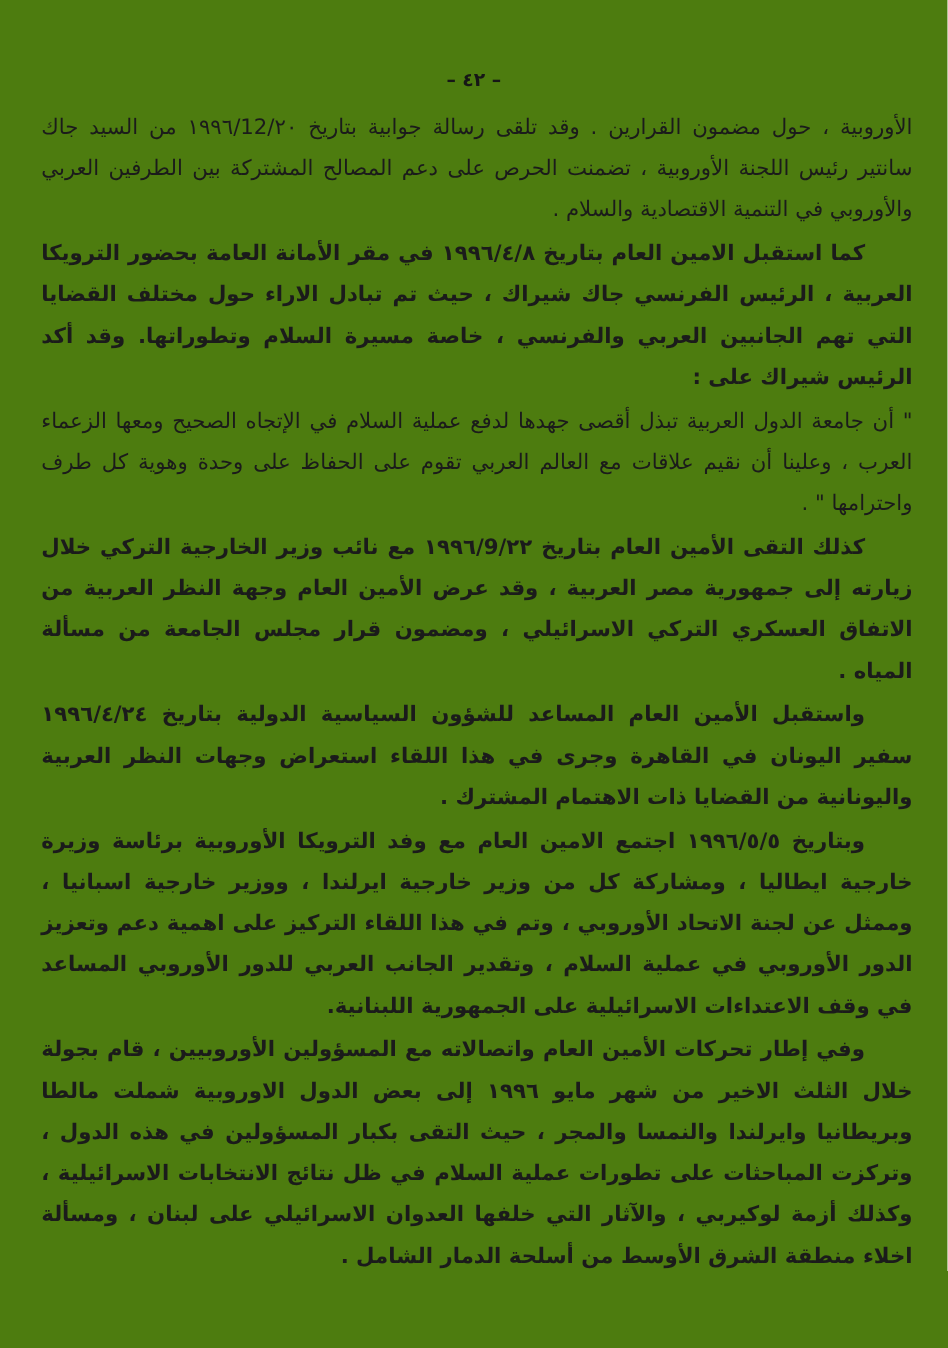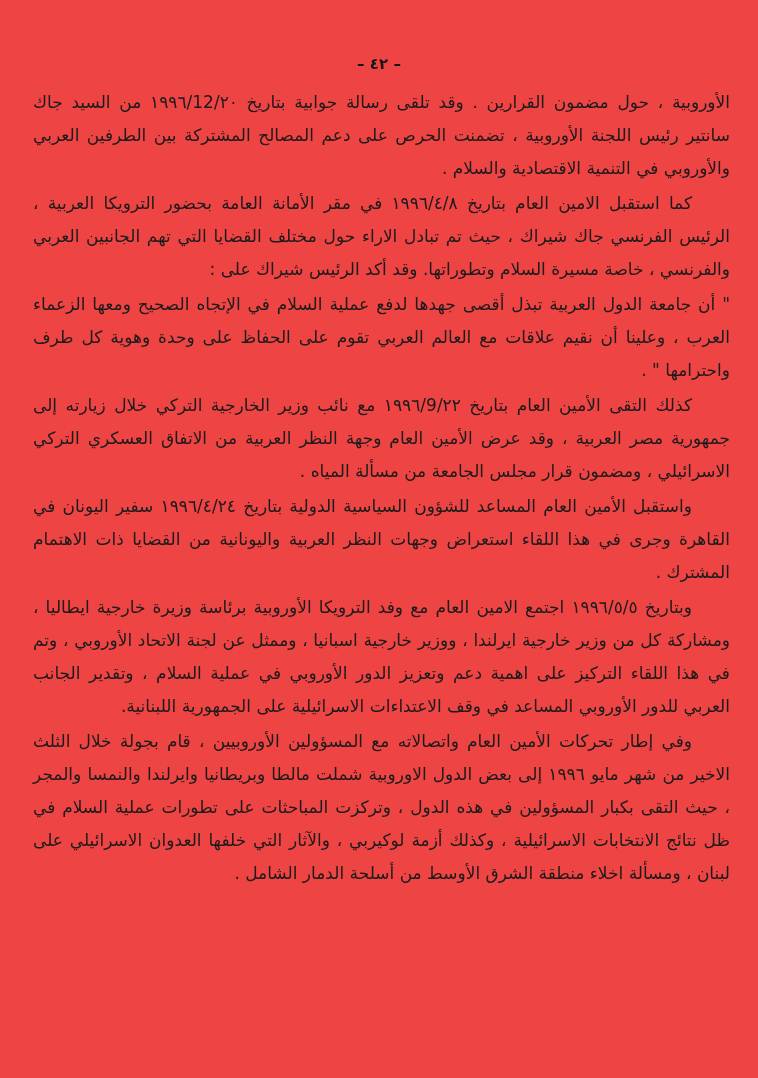--- a/index.html
+++ b/index.html
@@ -4,21 +4,21 @@
 <style>
   html, body {
     margin: 0;
     padding: 0;
     background: #ffffff;
   }
   .page {
     position: relative;
     width: 758px;
     height: 1078px;
-    background: #ef4444;
+    background: #4d7c0f;
     overflow: hidden;
     font-family: "DejaVu Sans", sans-serif;
     color: #1c1c1c;
   }
   .page-header {
     position: absolute;
     top: 54px;
     left: 0;
     width: 100%;
     text-align: center;
@@ -41,20 +41,21 @@
     font-size: 17px;
     line-height: 33px;
     color: #1b1b1b;
   }
   .text-block p {
     margin: 0 0 2px 0;
     padding: 0;
   }
   .text-block p.indent {
     text-indent: 38px;
+    font-weight: bold;
   }
 </style>
 </head>
 <body>
 
 <div class="page">
 
   <div class="page-header">
     <span class="page-number">– ٤٢ –</span>
   </div>

